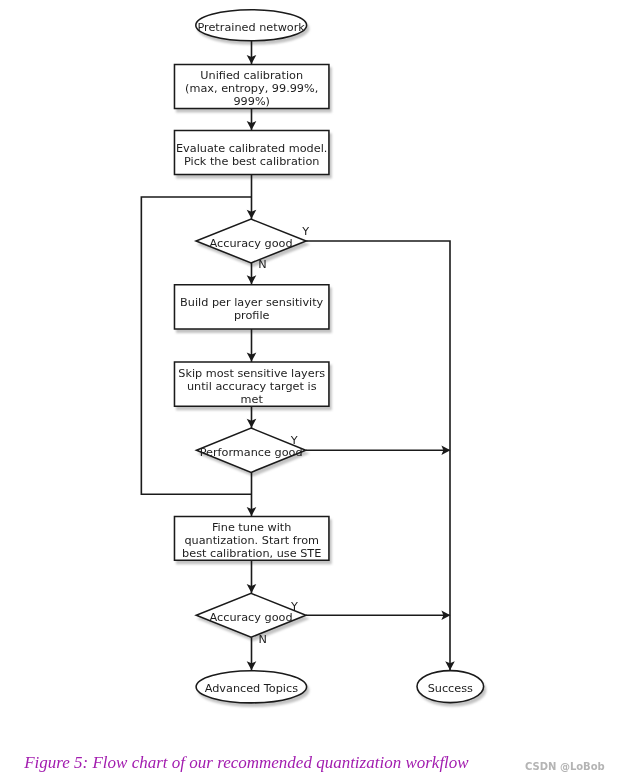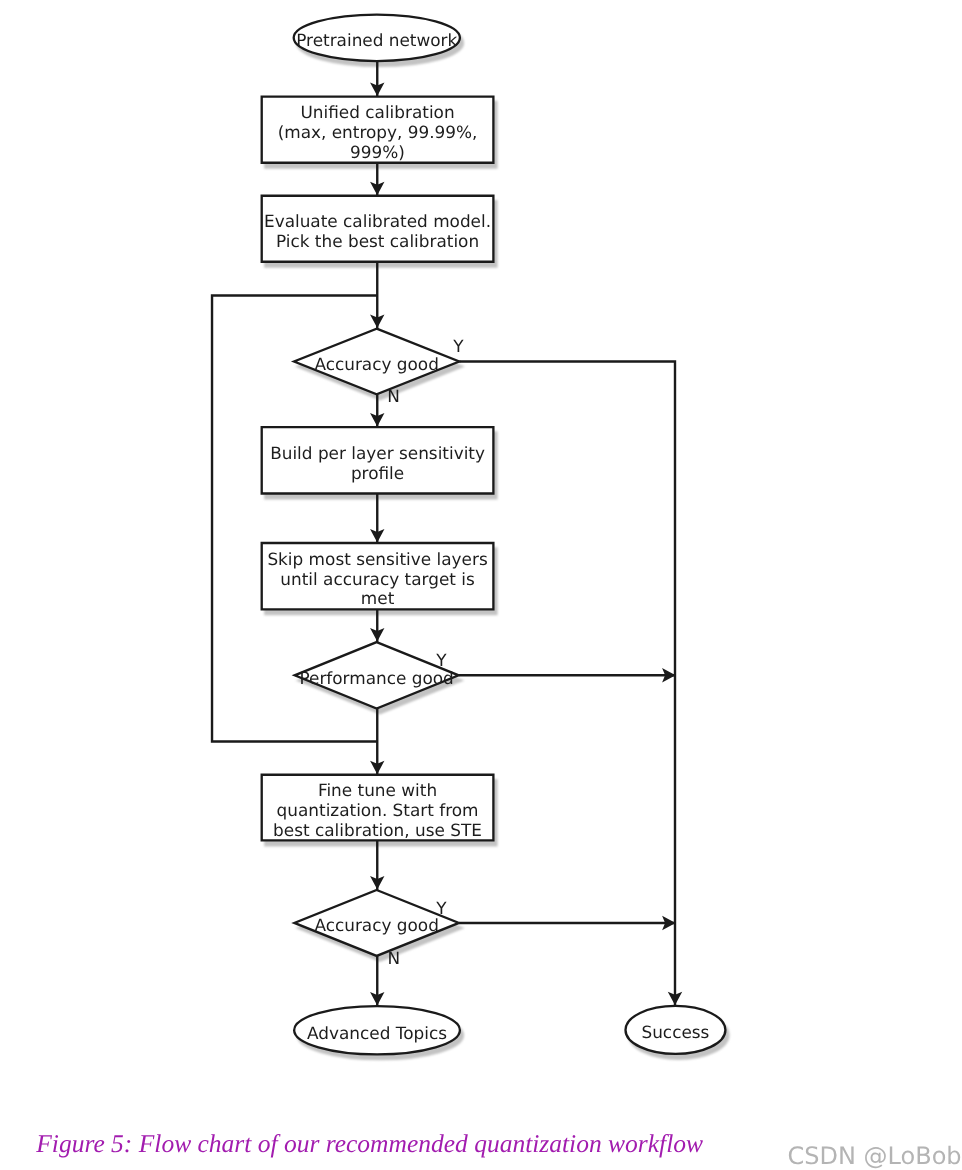--- a/index.html
+++ b/index.html
@@ -116,13 +116,13 @@
   <g id="label-layer">
       <text x="302.2" y="234.7" class="lbl">Y</text>
       <text x="258.2" y="267.9" class="lbl">N</text>
       <text x="290.8" y="443.7" class="lbl">Y</text>
       <text x="290.9" y="609.5" class="lbl">Y</text>
       <text x="258.4" y="642.9" class="lbl">N</text>
     </g>
 </svg>
 
 <div class="caption" style="left:24.2px;top:752.6px;">Figure 5: Flow chart of our recommended quantization workflow</div>
-<div class="wm" style="left:525px;top:760.5px;font-size:16px;">CSDN @LoBob</div>
+<div class="wm" style="left:525px;top:760.5px;font-size:10px;font-weight:bold;">CSDN @LoBob</div>
 
 </body></html>

